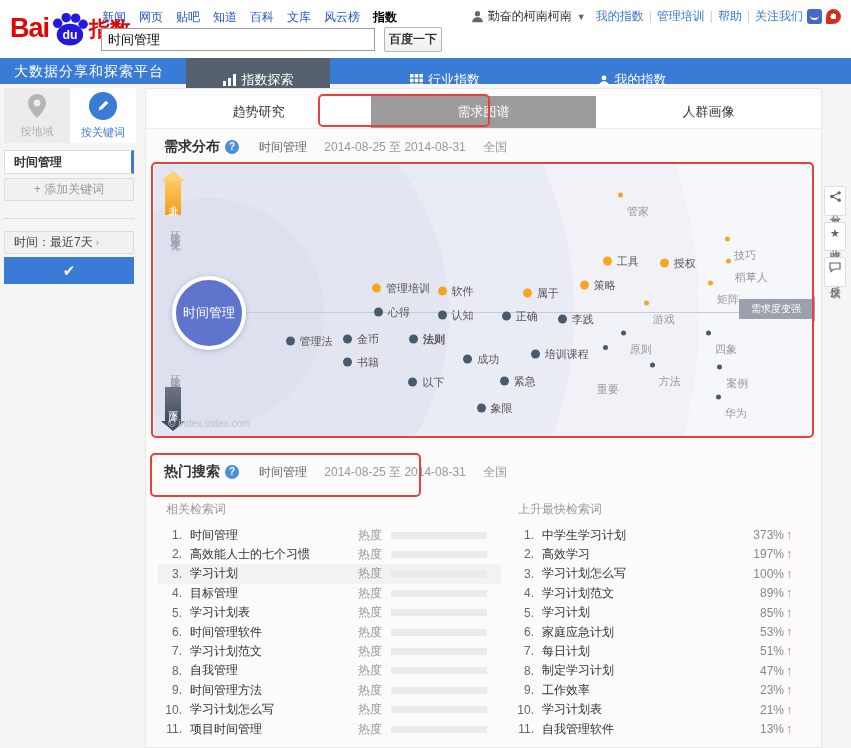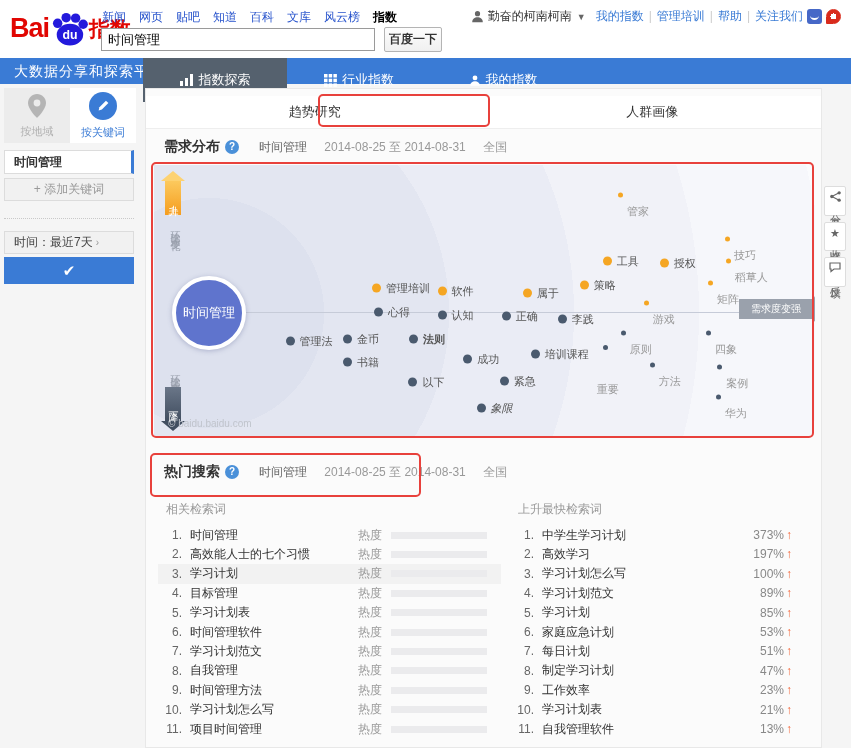--- a/index.html
+++ b/index.html
@@ -24,21 +24,21 @@
   .user-links span.sep { color:#ccc; margin:0 5px; }
   .mini-icon { display:inline-block; width:15px; height:15px; vertical-align:-3px; margin-left:4px; border-radius:3px; cursor:pointer; }
   .tieba { background:#4668c7; position:relative; }
   .tieba:after { content:""; position:absolute; left:3px; top:4px; width:9px; height:5px; border-bottom:2px solid #fff; border-radius:0 0 6px 6px; }
   .weibo { background:radial-gradient(circle at 50% 50%, #fff 0 3px, #d92b1c 3px); border:1px solid #d92b1c; border-radius:50% 50% 50% 0; }
 
   
   .navbar { position:absolute; left:0; top:58px; width:851px; height:26px; background:#3a7bd5; }
   .navbar-brand { position:absolute; left:14px; top:0; line-height:26px; color:#fff; font-size:14px; letter-spacing:1px; }
   .navbar-tabs { position:absolute; left:143px; top:0; height:26px; display:flex; }
-  .nav-tab { width:144px; height:44px; display:flex; align-items:center; justify-content:center; color:#fff; font-size:13px; cursor:pointer; gap:5px; }
+  .nav-tab { width:144px; height:44px; display:flex; align-items:center; justify-content:center; color:#fff; font-size:13px; cursor:pointer; gap:5px;margin-left:43px; }
   .nav-tab.active { background:#55616e; }
   .nav-tab svg { display:block; }
 
   
   .sidebar { position:absolute; left:0; top:84px; width:145px; bottom:0; }
   .mode-tabs { position:absolute; left:4px; top:4px; display:flex; }
   .mode-tab { width:66px; height:55px; display:flex; flex-direction:column; align-items:center; justify-content:center; gap:5px; cursor:pointer; font-size:11px; }
   .mode-tab.active { background:#fff; color:#3a7bd5; }
   .mode-tab.inactive { background:#ececec; color:#b0b0b0; }
   .pencil-circle { width:28px; height:28px; border-radius:50%; background:#3a7bd5; display:flex; align-items:center; justify-content:center; }
@@ -213,20 +213,21 @@
   <div class="kw-box">时间管理</div>
   <div class="add-kw">+ 添加关键词</div>
   <div class="dotted-div"></div>
   <div class="time-box"><span>时间：最近7天</span><span class="chev">›</span></div>
   <button class="confirm-btn">✔</button>
 </div>
 
 <div class="card">
   <div class="main-tabs">
       <div class="main-tab">趋势研究</div>
+      <div class="main-tab selected">需求图谱</div>
       <div class="main-tab">人群画像</div>
     </div>
 
   <div class="sec-header" style="top:49px;">
     <span class="sec-title">需求分布</span>
     <span class="q-icon">?</span>
     <span class="sec-meta">
       <span class="m-kw">时间管理</span>
       <span class="m-range">2014-08-25 至 2014-08-31</span>
       <span>全国</span>
@@ -240,21 +241,21 @@
           <span class="arrow-label">上升</span>
         </div>
       <div class="axis-text t1">环比需求变化</div>
       <div class="axis-text t2">环比需求变化</div>
       <div class="arrow-down">
           <span class="arrow-label">下降</span>
         </div>
     </div>
     <div class="center-node">时间管理</div>
     <div class="right-arrow">需求度变强</div>
-    <div class="watermark">© baidu.baidu.com</div>
+    <div class="watermark">© index.index.com</div>
     <div id="points">
         <div class="pt small" style="left: 70.8%; top: 11%;">
           <span class="dot orange"></span>
           <span class="lbl">管家</span>
         </div>
         <div class="pt small" style="left: 87%; top: 27.2%;">
           <span class="dot orange"></span>
           <span class="lbl">技巧</span>
         </div>
         <div class="pt" style="left: 68.5%; top: 35.3%;">
@@ -358,21 +359,21 @@
           <span class="lbl">以下</span>
         </div>
         <div class="pt" style="left: 52.9%; top: 79.4%;">
           <span class="dot dark"></span>
           <span class="lbl">紧急</span>
         </div>
         <div class="pt small" style="left: 85.6%; top: 85.3%;">
           <span class="dot dark"></span>
           <span class="lbl">华为</span>
         </div>
-        <div class="pt" style="left: 49.4%; top: 89.3%; font-style: italic;">
+        <div class="pt" style="left: 49.4%; top: 89.3%;">
           <span class="dot dark"></span>
           <span class="lbl">象限</span>
         </div>
       </div>
   </div>
 
   <div class="sec-header" style="top:374px;">
     <span class="sec-title">热门搜索</span>
     <span class="q-icon">?</span>
     <span class="sec-meta">

